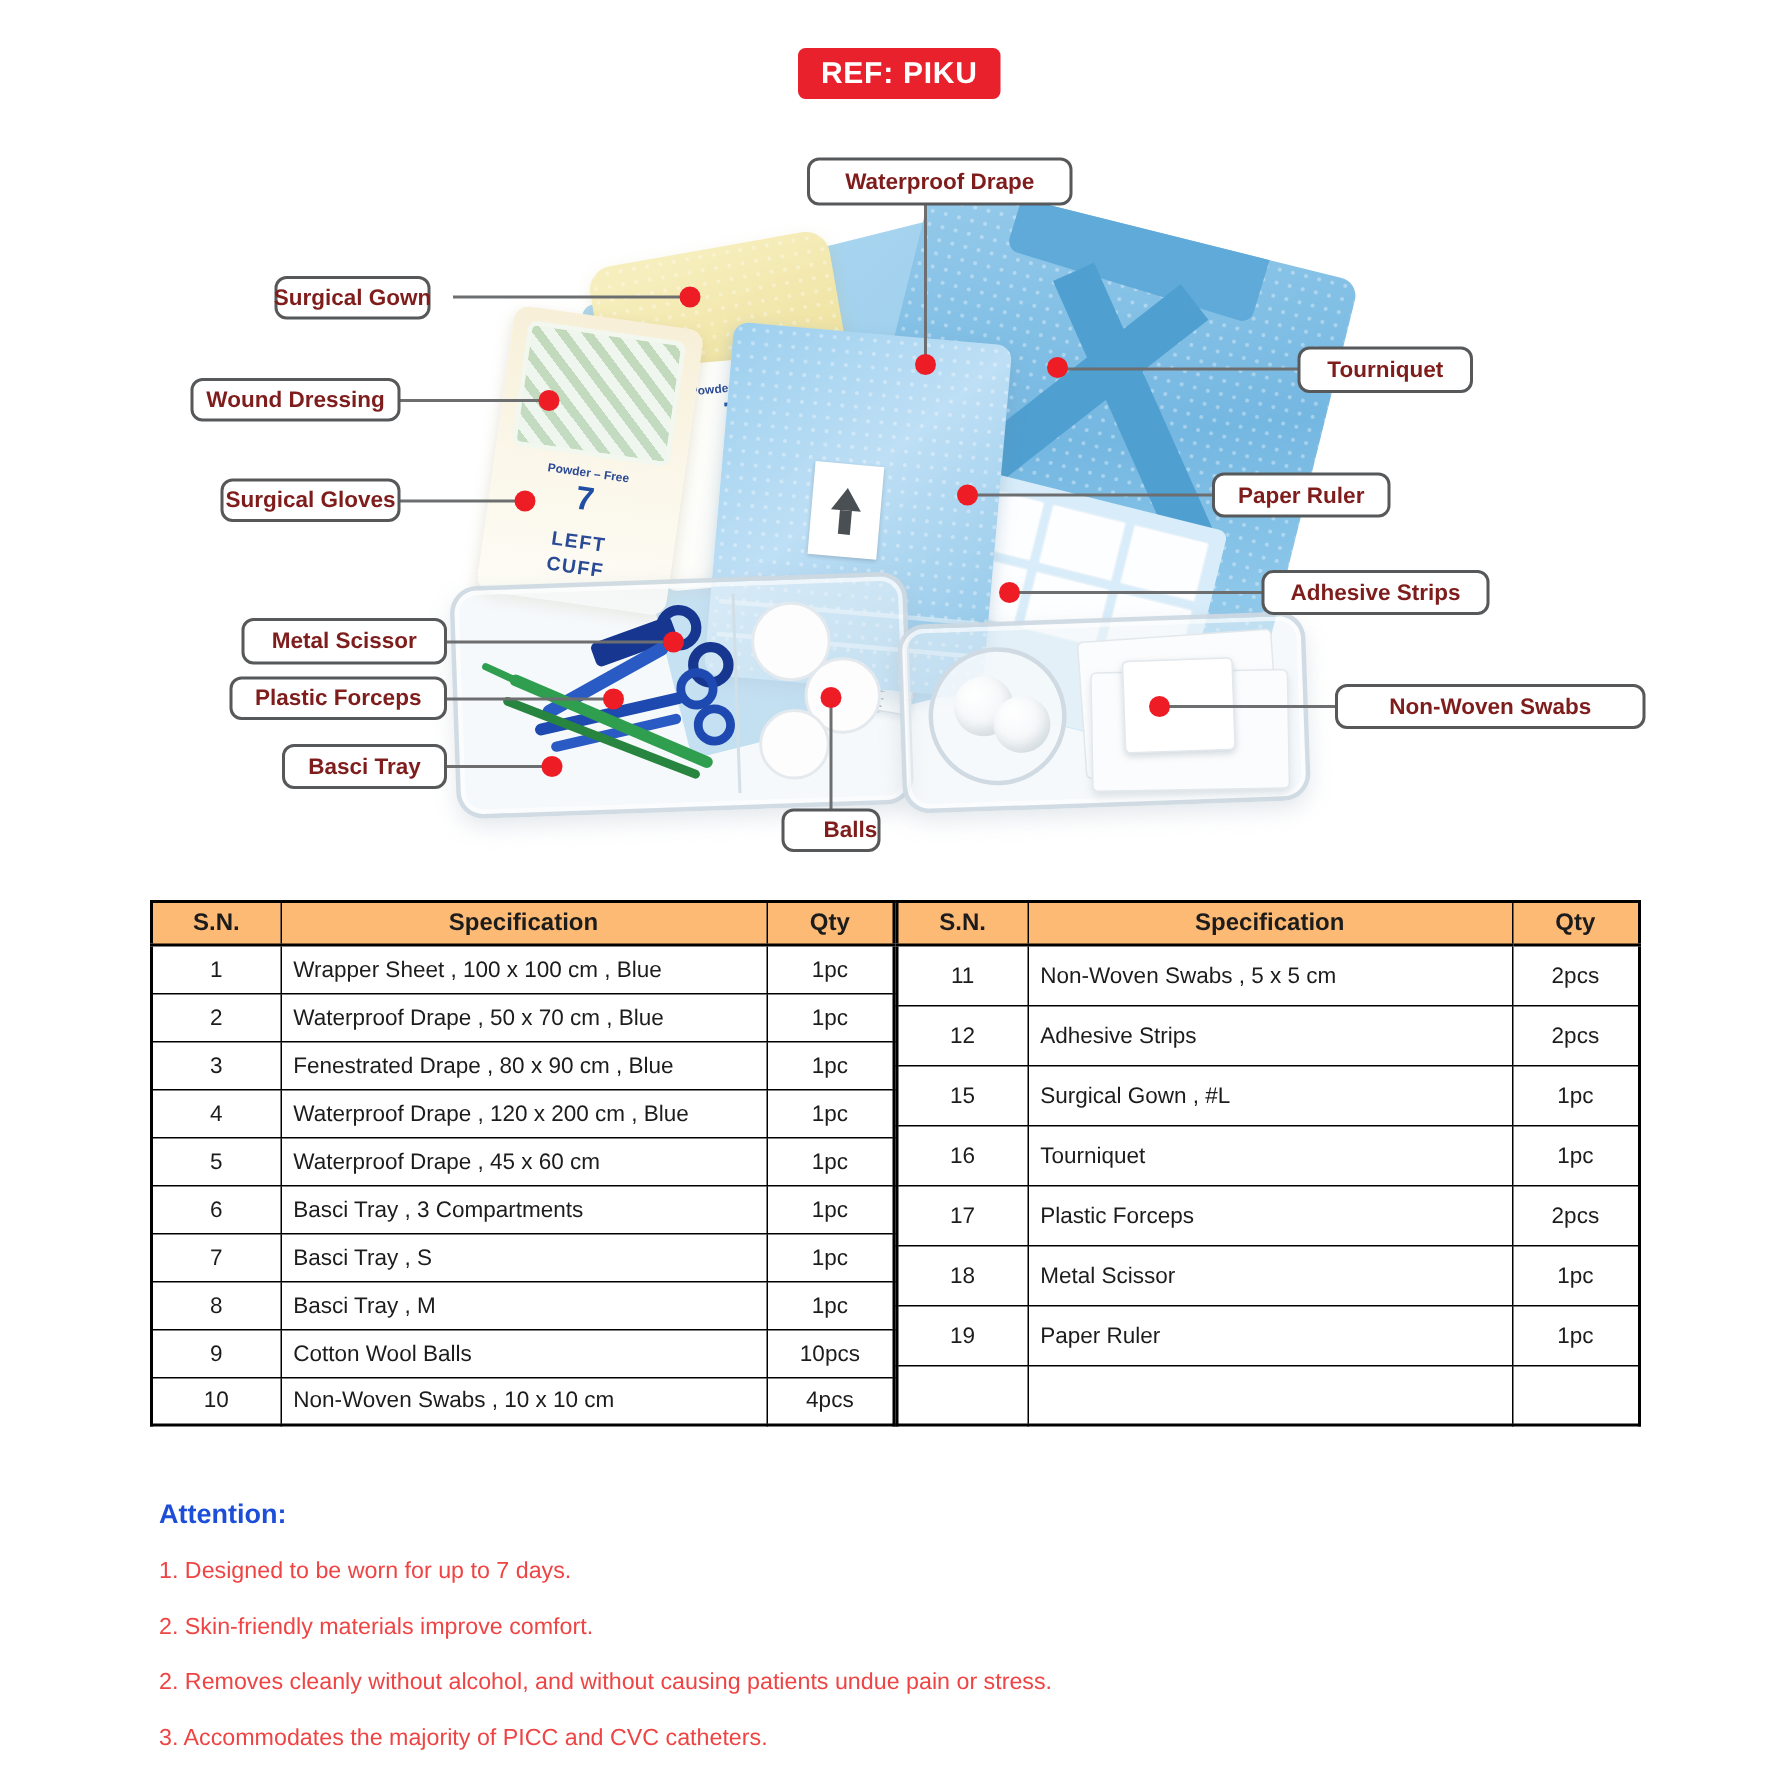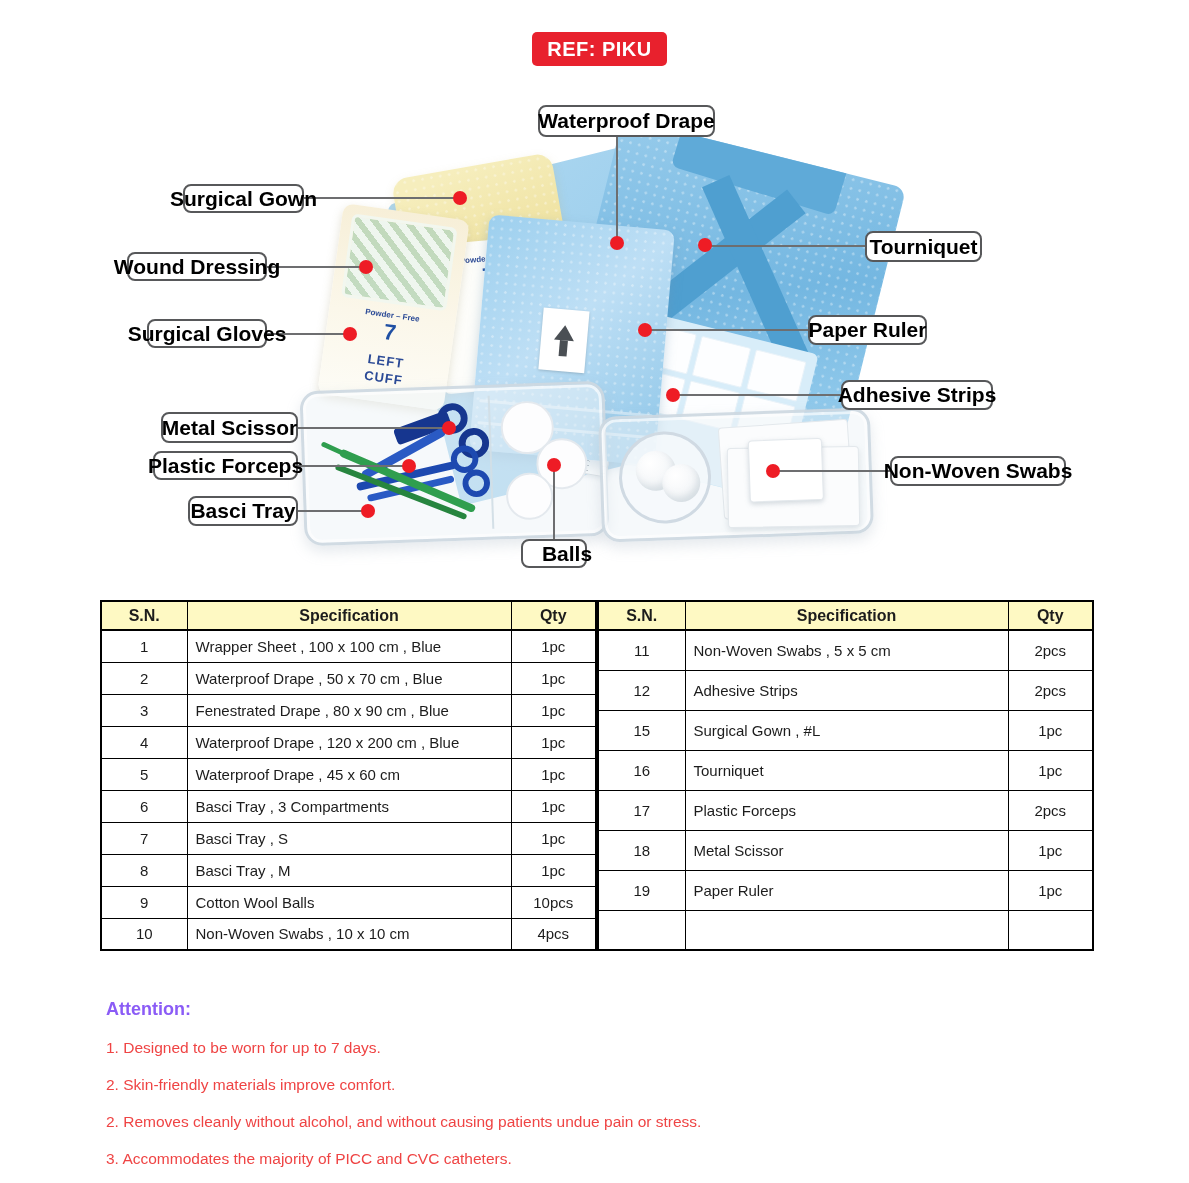--- a/index.html
+++ b/index.html
@@ -13,21 +13,21 @@
   .ref-badge {
     position:absolute; left:532px; top:32px; width:135px; height:34px;
     background:#e8212d; color:#ffffff; font-size:20px; font-weight:bold;
     border-radius:5px; display:flex; align-items:center; justify-content:center;
     z-index:50; letter-spacing:0.5px;
   }
 
   
   .callout {
     position:absolute; border:2px solid #57585a; border-radius:8px; background:#ffffff;
-    color:#000000; font-weight:bold; font-size:21px; display:flex; align-items:center;
+    color:#7f1d1d; font-weight:bold; font-size:15px; display:flex; align-items:center;
     justify-content:center; z-index:40; white-space:nowrap;
   }
   .cline { position:absolute; background:#6d6e70; z-index:30; }
   .dot { position:absolute; width:14px; height:14px; border-radius:50%; background:#ee1c25; z-index:35; }
 
   
   .ph { position:absolute; }
   .waffle::before{
     content:""; position:absolute; inset:0; border-radius:inherit;
     background-image:radial-gradient(rgba(255,255,255,0.35) 1px, transparent 1.6px);
@@ -66,28 +66,28 @@
   #tray-left .divider { position:absolute; left:62%; top:8px; bottom:8px; width:2px; background:rgba(210,222,230,0.95); }
   #tray-left svg { position:absolute; inset:0; }
   #tray-right { left:600px; top:412px; width:272px; height:126px; transform:rotate(-2deg); z-index:12; }
   .bowl { position:absolute; left:16px; top:14px; width:92px; height:92px; border-radius:50%; border:3px solid rgba(205,216,225,0.95); background:rgba(246,249,251,0.85); }
   .cotton { position:absolute; border-radius:50%; background:radial-gradient(circle at 35% 30%, #ffffff 0%, #f5f7f9 55%, #e1e7ec 100%); box-shadow:inset -3px -5px 7px rgba(175,188,199,0.35); }
   .swab { position:absolute; background:#fbfcfd; border:1px solid #e3e8ec; border-radius:4px; }
 
   
   #table-wrap { position:absolute; left:100px; top:600px; width:990px; display:flex; z-index:20; }
   table.spec { border-collapse:collapse; table-layout:fixed; font-size:15px; color:#1c1c1c; border:2px solid #000; }
-  table.spec th { background:#fef9c3; font-size:16px; font-weight:bold; height:29px; border:1px solid #000; border-bottom:2px solid #000; }
+  table.spec th { background:#fdba74; font-size:16px; font-weight:bold; height:29px; border:1px solid #000; border-bottom:2px solid #000; }
   table.spec td { height:32px; border:1px solid #000; }
   .num-cell { text-align:center; }
   .spec-cell { text-align:left; padding-left:8px; }
 
   
   #attention { position:absolute; left:106px; top:999px; z-index:20; }
-  #attention .att-title { font-size:18px; font-weight:bold; color:#8b5cf6; }
+  #attention .att-title { font-size:18px; font-weight:bold; color:#1d4ed8; }
   #attention .note-item { font-size:15.5px; color:#ef4444; margin-top:19px; }
 </style>
 </head>
 <body>
 
 <div class="ref-badge">REF: PIKU</div>
 
 <div class="ph" id="drape-back"></div>
 <div class="ph waffle" id="gown-yellow"></div>
 <div class="ph waffle" id="gown-blue">
@@ -184,31 +184,31 @@
 <div class="dot" style="left:442px;top:421px;"></div>
 <div class="dot" style="left:402px;top:459px;"></div>
 <div class="dot" style="left:361px;top:504px;"></div>
 <div class="dot" style="left:547px;top:458px;"></div>
 <div class="dot" style="left:698px;top:238px;"></div>
 <div class="dot" style="left:638px;top:323px;"></div>
 <div class="dot" style="left:666px;top:388px;"></div>
 <div class="dot" style="left:766px;top:464px;"></div>
 
 <div class="callout" style="left:538px;top:105px;width:177px;height:32px;">Waterproof Drape</div>
-<div class="callout" style="left:183px;top:184px;width:121px;height:29px;">Surgical Gown</div>
+<div class="callout" style="left:183px;top:184px;width:104px;height:29px;">Surgical Gown</div>
 <div class="callout" style="left:127px;top:252px;width:140px;height:29px;">Wound Dressing</div>
 <div class="callout" style="left:147px;top:319px;width:120px;height:29px;">Surgical Gloves</div>
 <div class="callout" style="left:161px;top:412px;width:137px;height:31px;">Metal Scissor</div>
 <div class="callout" style="left:153px;top:451px;width:145px;height:29px;">Plastic Forceps</div>
 <div class="callout" style="left:188px;top:496px;width:110px;height:30px;">Basci Tray</div>
 <div class="callout" style="left:521px;top:539px;width:66px;height:29px;padding-left:26px;">Balls</div>
 <div class="callout" style="left:865px;top:231px;width:117px;height:31px;">Tourniquet</div>
 <div class="callout" style="left:808px;top:315px;width:119px;height:30px;">Paper Ruler</div>
 <div class="callout" style="left:841px;top:380px;width:152px;height:30px;">Adhesive Strips</div>
-<div class="callout" style="left:890px;top:456px;width:176px;height:30px;">Non-Woven Swabs</div>
+<div class="callout" style="left:890px;top:456px;width:207px;height:30px;">Non-Woven Swabs</div>
 
 <div id="table-wrap">
   <table class="spec" style="width:495px;">
     <colgroup>
         <col style="width:86px;">
         <col style="width:324px;">
         <col style="width:85px;">
       </colgroup>
     <thead>
       <tr>

